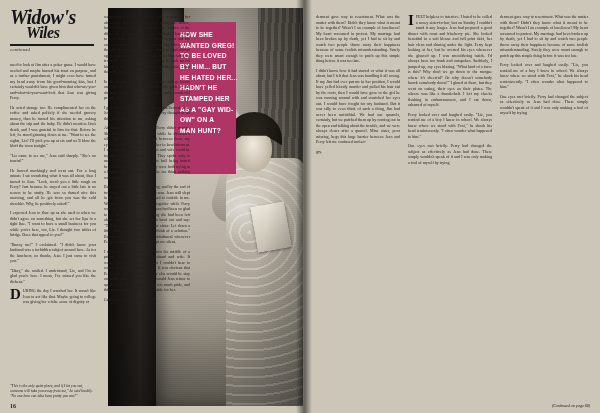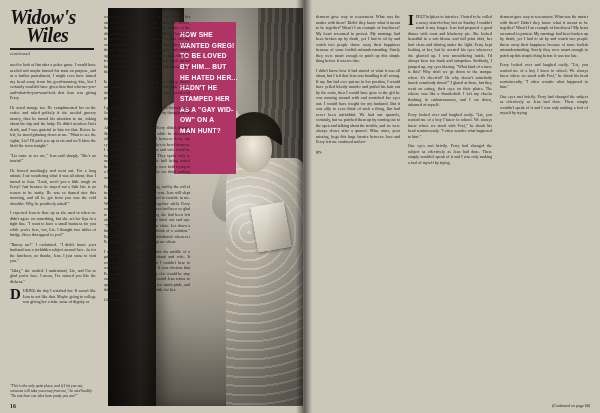--- a/index.html
+++ b/index.html
@@ -37,21 +37,21 @@
   #right-page{left:303px;width:297px;background:#cdc6b6;}
 
   
   #title-block{position:absolute;left:10px;top:8px;width:86px;}
   .title-line{
     font-family:"Liberation Serif",serif;
     font-style:italic;font-weight:bold;color:#151515;
     letter-spacing:-.5px;line-height:.92;
   }
   .t1{font-size:20px;}
-  .t2{font-size:20px;margin-left:16px;}
+  .t2{font-size:16px;margin-left:16px;}
   #title-rule{width:84px;height:2px;background:#1b1b1b;margin-top:3px;}
   #continued{font-size:4.6px;font-style:italic;color:#2a2a2a;margin-top:1px;letter-spacing:.2px;}
 
   .col{
     position:absolute;
     font-size:4.05px;line-height:1.36;
     color:#24211d;text-align:justify;
     font-family:"Liberation Serif",serif;
     -webkit-hyphens:auto;hyphens:auto;
   }

